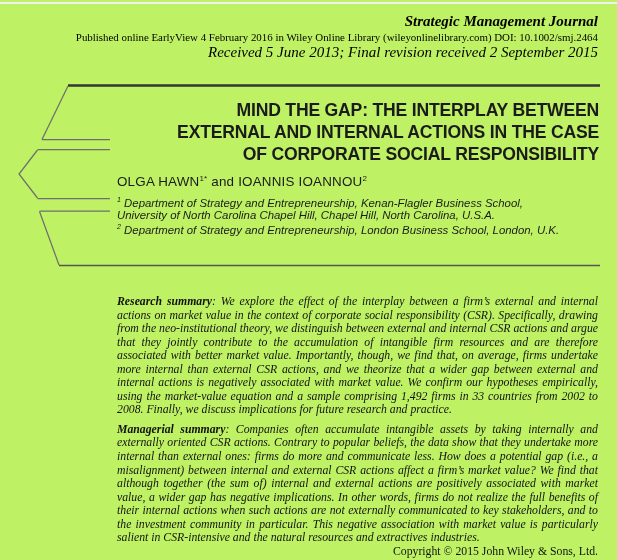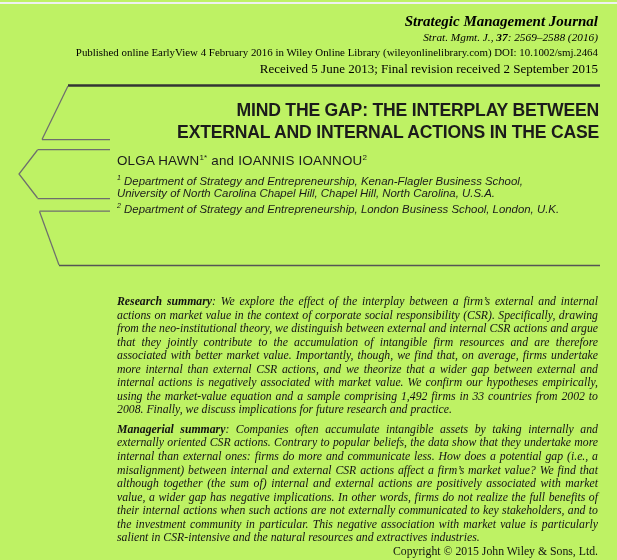--- a/index.html
+++ b/index.html
@@ -7,21 +7,21 @@
     position:relative;width:617px;height:560px;background:#bef264;
     overflow:hidden;font-family:"Liberation Serif",serif;color:#111;
   }
   .top-edge{position:absolute;top:2px;left:0;width:617px;height:2px;background:#eef0f1;}
   
   .masthead{position:absolute;top:13px;left:40px;right:19px;text-align:right;color:#000;}
   .jtitle{font-size:15px;line-height:17px;font-weight:bold;font-style:italic;}
   .cite{font-size:11.3px;line-height:15.4px;font-style:italic;}
   .cite b{font-weight:bold;}
   .pub{font-size:10.9px;line-height:15.4px;font-style:normal;}
-  .recv{font-size:13px;line-height:15.4px;}
+  .recv{font-size:15px;line-height:15.4px;font-style:italic;}
   
   .ornament{position:absolute;top:0;left:0;}
   
   .titleblock{position:absolute;left:117px;top:100px;width:482px;}
   .tline{
     font-family:"Liberation Sans",sans-serif;font-weight:bold;
     font-size:17.6px;line-height:21.8px;letter-spacing:-0.2px;color:#1b1b1b;text-align:right;
   }
   .authors{
     font-family:"Liberation Sans",sans-serif;font-size:13.4px;letter-spacing:0.2px;
@@ -48,21 +48,20 @@
 </style>
 </head>
 <body>
 
 <div class="page">
 
   <div class="top-edge"></div>
 
   <header class="masthead">
     <div class="jtitle">Strategic Management Journal</div>
-    <div class="cite"><span>Strat. Mgmt. J., </span><b>37</b><span>: 2569–2588 (2016)</span></div>
     <div class="pub">Published online EarlyView 4 February 2016 in Wiley Online Library (wileyonlinelibrary.com) DOI: 10.1002/smj.2464</div>
     <div class="recv">Received 5 June 2013; Final revision received 2 September 2015</div>
   </header>
 
   <svg class="ornament" width="617" height="560" viewBox="0 0 617 560" aria-hidden="true">
     <line x1="68" y1="85.5" x2="600" y2="85.5" stroke="#343434" stroke-width="2.4"></line>
     <g stroke="#6e6e6e" stroke-width="1.25" fill="none">
       <line x1="68" y1="86" x2="42" y2="139.5"></line>
       <line x1="42" y1="139.5" x2="110" y2="139.5"></line>
       <line x1="37.5" y1="149.5" x2="110" y2="149.5"></line>
@@ -71,20 +70,21 @@
       <line x1="39.5" y1="211" x2="110" y2="211"></line>
       <line x1="39.5" y1="211.5" x2="59" y2="265"></line>
     </g>
     <line x1="59" y1="265.5" x2="600" y2="265.5" stroke="#555555" stroke-width="1.5"></line>
   </svg>
 
   <main class="titleblock">
     <h1 style="margin:0;padding:0;">
       <div class="tline">MIND THE GAP: THE INTERPLAY BETWEEN</div>
       <div class="tline">EXTERNAL AND INTERNAL ACTIONS IN THE CASE</div>
+      <div class="tline">OF CORPORATE SOCIAL RESPONSIBILITY</div>
     </h1>
     <div class="authors"><span>OLGA HAWN</span><sup>1*</sup><span> and </span><span>IOANNIS IOANNOU</span><sup>2</sup></div>
     <div class="affils">
       <div class="affil"><sup>1</sup><span> Department of Strategy and Entrepreneurship, Kenan-Flagler Business School, University of North Carolina Chapel Hill, Chapel Hill, North Carolina, U.S.A.</span></div>
       <div class="affil"><sup>2</sup><span> Department of Strategy and Entrepreneurship, London Business School, London, U.K.</span></div>
     </div>
   </main>
 
   <section class="abstract">
     <p class="para"><span class="lead">Research summary</span><span>: </span><span>We explore the effect of the interplay between a firm’s external and internal actions on market value in the context of corporate social responsibility (CSR). Specifically, drawing from the neo-institutional theory, we distinguish between external and internal CSR actions and argue that they jointly contribute to the accumulation of intangible firm resources and are therefore associated with better market value. Importantly, though, we find that, on average, firms undertake more internal than external CSR actions, and we theorize that a wider gap between external and internal actions is negatively associated with market value. We confirm our hypotheses empirically, using the market-value equation and a sample comprising 1,492 firms in 33 countries from 2002 to 2008. Finally, we discuss implications for future research and practice.</span></p>

